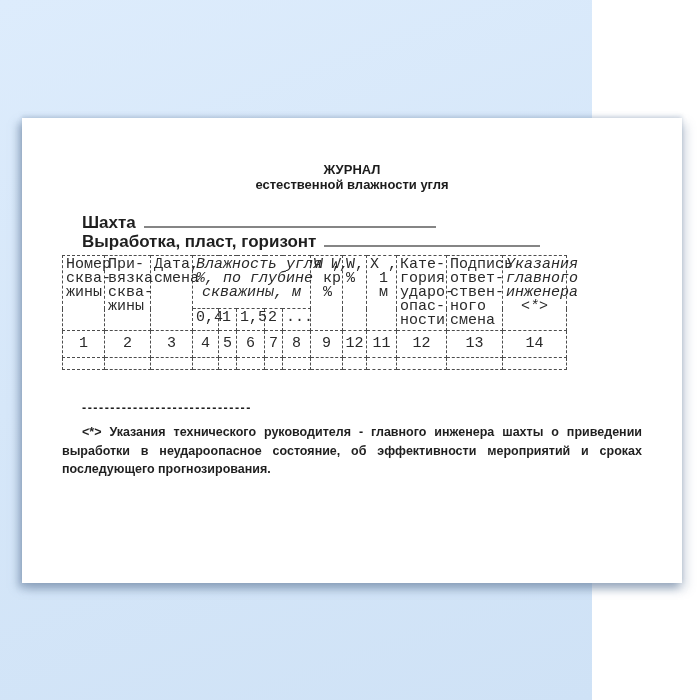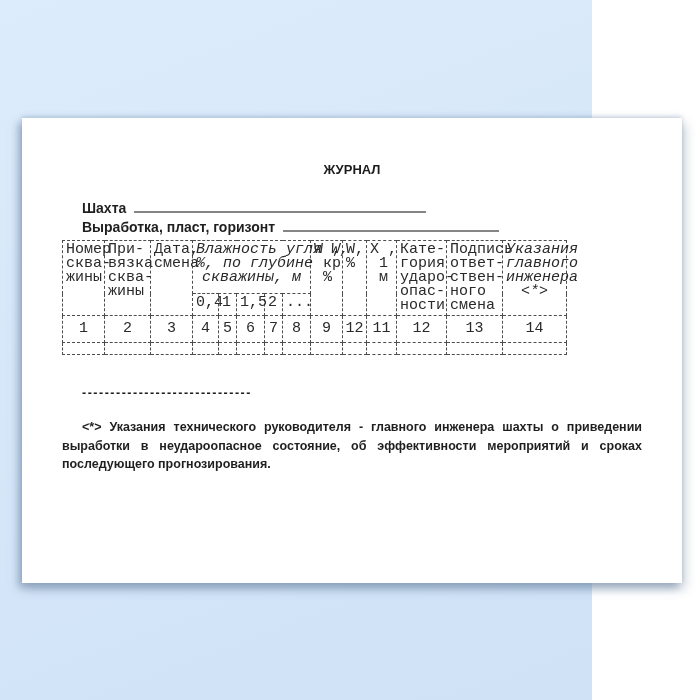--- a/index.html
+++ b/index.html
@@ -18,21 +18,21 @@
                4px 6px 10px rgba(105,130,160,0.30),
                0 -2px 4px rgba(110,135,165,0.28);
     color:#1f1f1f;
     box-sizing:border-box;
     padding:0 40px;
   }
   .title-block {
     margin-top:44px; text-align:center;
     font-size:13px; font-weight:bold; line-height:15px; color:#1c1c1c;
   }
-  .fields { margin-top:22px; padding-left:20px; font-size:14px; font-weight:bold; }
+  .fields { margin-top:22px; padding-left:20px; font-size:17px; font-weight:bold; }
   .field-row { line-height:18.5px; white-space:nowrap; }
   .blank {
     display:inline-block; height:11px;
     border-bottom:2px solid #858585;
   }
   .blank-shaft { width:292px; margin-left:8px; }
   .blank-working { width:216px; margin-left:8px; }
 
   .doc-table {
     margin-top:4px; border-collapse:collapse; table-layout:fixed; width:504px;
@@ -43,31 +43,32 @@
     border:1px dashed #4d4d4d; padding:2px 3px;
     vertical-align:top; white-space:pre; overflow:visible;
   }
   .doc-table td.c { text-align:center;font-style:italic; }
   .num-row td { text-align:center; vertical-align:middle; height:24px; padding:1px; }
   .empty-row td { height:11px; padding:0; }
 
   .footnote { margin-top:30px; font-size:12.5px; font-weight:bold; color:#1f1f1f; }
   .footnote-sep { padding-left:20px; letter-spacing:1.5px; line-height:16px; }
   .footnote-text {
-    margin-top:17px; text-align:justify; text-indent:20px; line-height:18.5px;
+    margin-top:7px; text-align:justify; text-indent:20px; line-height:18.5px;
   }
 </style>
 </head>
 <body>
 
 <div class="stage">
   <div class="paper">
 
     <div class="title-block">
       <div>ЖУРНАЛ</div>
+      <div>естественной влажности угля</div>
     </div>
 
     <div class="fields">
       <div class="field-row">
         <span>Шахта</span><span class="blank blank-shaft"></span>
       </div>
       <div class="field-row">
         <span>Выработка, пласт, горизонт</span><span class="blank blank-working"></span>
       </div>
     </div>

